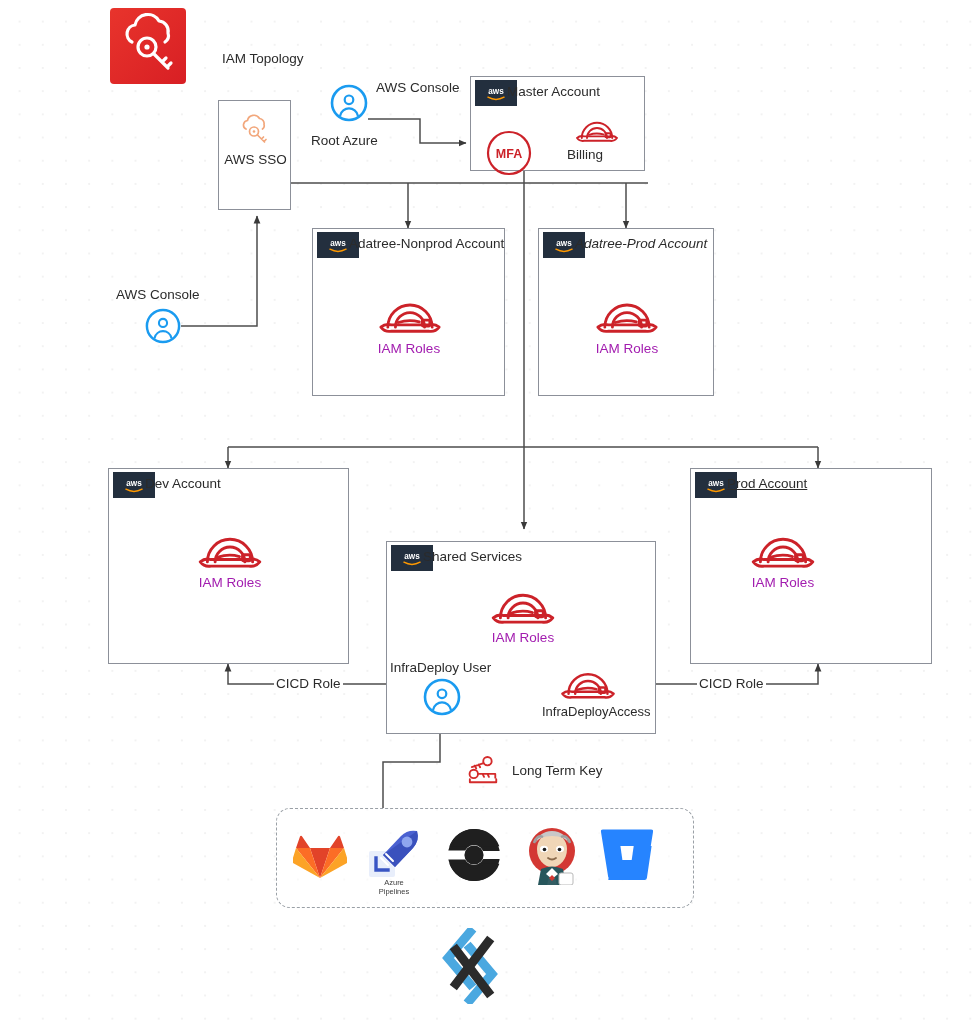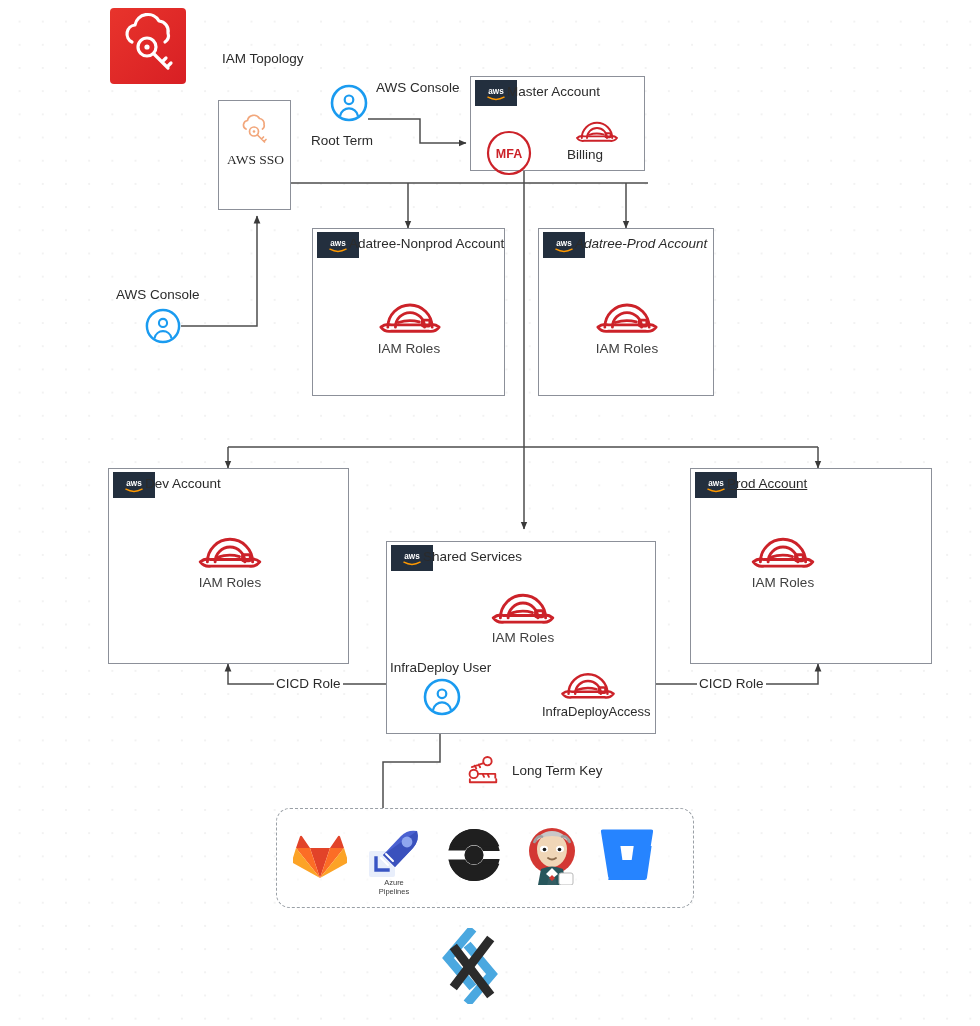--- a/index.html
+++ b/index.html
@@ -72,21 +72,21 @@
     text-align: center;
     font-size: 7.5px;
     color: #3c3c3c;
     line-height: 1.15;
   }
   .iam-cap {
     position: absolute;
     width: 140px;
     text-align: center;
     font-size: 13.5px;
-    color: #404040;
+    color: #a21caf;
   }
 </style>
 </head>
 <body>
 
 <div id="canvas">
 
   <svg id="svg-layer" viewBox="0 0 980 1026">
     <defs>
       <marker id="arrow" markerWidth="9" markerHeight="9" refX="7.5" refY="4" orient="auto" markerUnits="userSpaceOnUse">
@@ -135,30 +135,30 @@
     <div class="abs" style="left:18px; top:12px;">
       <svg width="38" height="32" viewBox="0 0 38 32">
         <g fill="none" stroke="#f2a77c" stroke-width="1.7" stroke-linecap="round" stroke-linejoin="round">
           <path d="M9 16 a4.5 4.5 0 0 1 1.5-8.5 a6.5 6.5 0 0 1 12-2 a5 5 0 0 1 4.5 6 a4 4 0 0 1 -1.5 4.5"></path>
           <circle cx="17" cy="18.5" r="4.5"></circle>
           <circle cx="17" cy="18.5" r="1.3" fill="#f2a77c" stroke="none"></circle>
           <path d="M20.5 22 L27.5 29 M24.5 26 L26.5 24 M27 28.5 L29 26.5"></path>
         </g>
       </svg>
     </div>
-    <div class="abs lbl" style="left:0; top:51px; width:73px; text-align:center;font-family:Liberation Serif, serif;">AWS SSO</div>
+    <div class="abs lbl" style="left:0; top:51px; width:73px; text-align:center;">AWS SSO</div>
   </div>
 
   <div class="abs" style="left:330px; top:84px;">
     <svg width="38" height="38" viewBox="0 0 38 38">
       <circle cx="19" cy="19" r="17" fill="#ffffff" stroke="#1a9bf0" stroke-width="2.6"></circle>
       <path d="M19 11.5 a4.3 4.3 0 0 1 0 8.6 a4.3 4.3 0 0 1 0 -8.6 M10.2 31.5 a9 9 0 0 1 17.6 0" fill="none" stroke="#1a9bf0" stroke-width="2.2" stroke-linecap="round"></path>
     </svg>
   </div>
-  <div class="abs lbl" style="left:311px; top:133px;">Root Term</div>
+  <div class="abs lbl" style="left:311px; top:133px;">Root Azure</div>
   <div class="abs lbl" style="left:376px; top:80px;">AWS Console</div>
 
   <div class="abs lbl" style="left:116px; top:287px;">AWS Console</div>
   <div class="abs" style="left:145px; top:308px;">
     <svg width="36" height="36" viewBox="0 0 38 38">
       <circle cx="19" cy="19" r="17" fill="#ffffff" stroke="#1a9bf0" stroke-width="2.6"></circle>
       <path d="M19 11.5 a4.3 4.3 0 0 1 0 8.6 a4.3 4.3 0 0 1 0 -8.6 M10.2 31.5 a9 9 0 0 1 17.6 0" fill="none" stroke="#1a9bf0" stroke-width="2.2" stroke-linecap="round"></path>
     </svg>
   </div>
 

